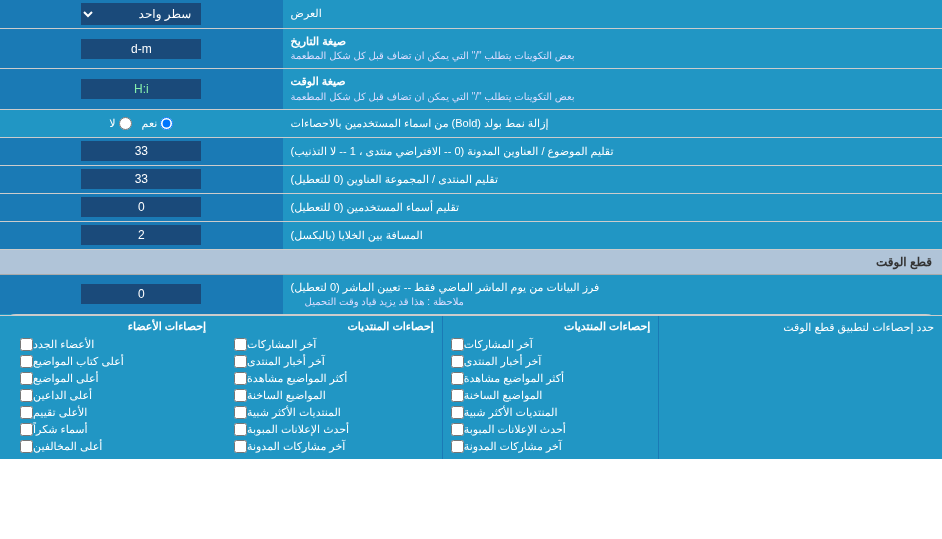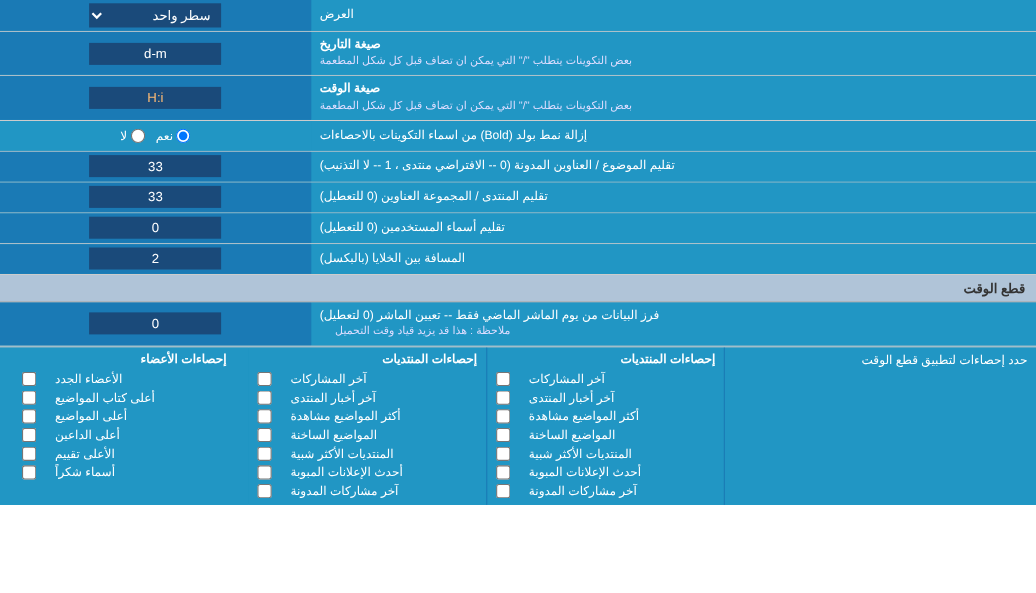--- a/index.html
+++ b/index.html
@@ -72,21 +72,21 @@
       font-size: 11px;
       display: flex;
       align-items: center;
       gap: 3px;
       cursor: pointer;
     }
     .checkbox-item {
       display: flex;
       align-items: center;
       justify-content: flex-end;
-      gap: 17px;
+      gap: 0;
       padding: 2px 0;
       color: #fff;
       font-size: 11px;
       direction: rtl;
     }
     .checkbox-item input[type="checkbox"] {
       cursor: pointer;
     }
   </style>
 </head>
@@ -113,26 +113,26 @@
       <input type="text" value="d-m" style="width: 120px; background: rgb(26, 74, 122); color: rgb(255, 255, 255); border: none; padding: 3px 6px; font-size: 12px; text-align: center; direction: ltr;">
     </div>
   </div>
 
   <div class="row" style="min-height:36px;">
     <div class="label-cell" style="width:70%; flex-direction:column; align-items:flex-end;">
       <span style="font-weight:bold;">صيغة الوقت</span>
       <span style="font-size:10px; color:#ddf;">بعض التكوينات يتطلب "/" التي يمكن ان تضاف قبل كل شكل المطعمة</span>
     </div>
     <div class="input-cell" style="width:30%;">
-      <input type="text" value="H:i" style="width: 120px; background: rgb(26, 74, 122); color: #fdba74; border: none; padding: 3px 6px; font-size: 12px; text-align: center; direction: ltr;">
-    </div>
-  </div>
-
-  <div class="row" style="min-height:28px;">
-    <div class="label-cell" style="width:70%;">إزالة نمط بولد (Bold) من اسماء التكوينات بالاحصاءات</div>
+      <input type="text" value="H:i" style="width: 120px; background: rgb(26, 74, 122); color: #86efac; border: none; padding: 3px 6px; font-size: 12px; text-align: center; direction: ltr;">
+    </div>
+  </div>
+
+  <div class="row" style="min-height:28px;">
+    <div class="label-cell" style="width:70%;">إزالة نمط بولد (Bold) من اسماء المستخدمين بالاحصاءات</div>
     <div class="radio-cell" style="width:30%;">
       <label>
         <input type="radio" name="bold_radio" checked="" style=""> نعم
       </label>
       <label>
         <input type="radio" name="bold_radio" style=""> لا
       </label>
     </div>
   </div>
 
@@ -159,21 +159,21 @@
 
   <div class="row" style="min-height:28px;">
     <div class="label-cell" style="width:70%;">المسافة بين الخلايا (بالبكسل)</div>
     <div class="input-cell" style="width:30%;">
       <input type="text" value="2" style="width: 120px; background: rgb(26, 74, 122); color: rgb(255, 255, 255); border: none; padding: 3px 6px; font-size: 12px; text-align: center;">
     </div>
   </div>
 
   <div class="section-header">قطع الوقت</div>
 
-  <div class="row" style="min-height:36px;">
+  <div class="row" style="min-height:36px;border-radius:16px;">
     <div class="label-cell" style="width:70%; flex-direction:column; align-items:flex-end;">
       <span>فرز البيانات من يوم الماشر الماضي فقط -- تعيين الماشر (0 لتعطيل)</span>
       <span style="font-size:10px;color:#ddf;margin-left:14px;">ملاحظة : هذا قد يزيد قياد وقت التحميل</span>
     </div>
     <div class="input-cell" style="width:30%;">
       <input type="text" value="0" style="width: 120px; background: rgb(26, 74, 122); color: rgb(255, 255, 255); border: none; padding: 3px 6px; font-size: 12px; text-align: center;">
     </div>
   </div>
 
   <div style="display:flex; width:100%; border-top:1px solid #ccc;">
@@ -265,16 +265,20 @@
           <input type="checkbox" style="">
         </div>
       <div class="checkbox-item">
           <span>الأعلى تقييم</span>
           <input type="checkbox" style="">
         </div>
       <div class="checkbox-item">
           <span>أسماء شكراً</span>
           <input type="checkbox" style="">
         </div>
+      <div class="checkbox-item">
+          <span>أعلى المخالفين</span>
+          <input type="checkbox" style="">
+        </div>
     </div>
   </div>
 
 </div>
 
 </body></html>

